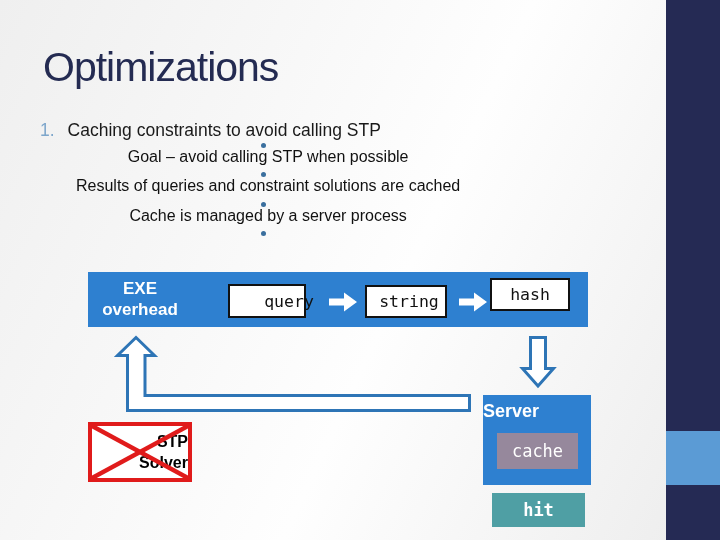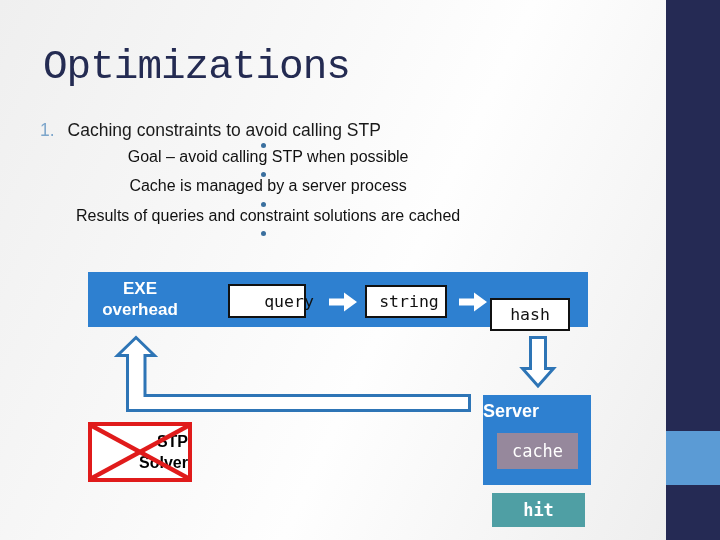--- a/index.html
+++ b/index.html
@@ -18,40 +18,40 @@
   .slide{
     position:relative;width:720px;height:540px;overflow:hidden;
     background:linear-gradient(115deg,#efefef 0%,#f7f7f7 30%,#fefefe 55%,#ececec 100%);
     font-family:"Liberation Sans",sans-serif;
   }
   
   .sidebar{position:absolute;top:0;right:0;width:54px;height:540px;background:var(--navy);}
   .accent{position:absolute;left:0;top:431px;width:54px;height:54px;background:var(--accent-square);}
   
   .title{position:absolute;left:43px;top:44px;font-size:41px;font-weight:400;
-         color:var(--title-navy);letter-spacing:-1px;white-space:nowrap;font-family:Liberation Mono, monospace;}
+         color:var(--title-navy);letter-spacing:-1px;white-space:nowrap;}
   
   .list-heading{position:absolute;left:40px;top:120px;font-size:17.5px;color:#1a1a1a;
                 display:flex;white-space:nowrap;}
   .list-heading .num{color:var(--number-blue);margin-right:13px;}
   
   .bullets{position:absolute;left:76px;top:143px;margin:0;padding:0;list-style:none;}
   .bullets li{display:flex;align-items:center;height:29.3px;font-size:16px;color:#111;white-space:nowrap;flex-direction:column;}
   .dot{width:5px;height:5px;border-radius:50%;background:var(--bullet-blue);
        margin-right:10px;flex:0 0 auto;}
   
   .banner{position:absolute;left:88px;top:272px;width:500px;height:55px;background:var(--banner-blue);}
   .exe-label{position:absolute;left:0;top:6px;width:104px;text-align:center;color:#fff;
              font-weight:bold;font-size:17px;line-height:21px;}
   .chip{position:absolute;box-sizing:border-box;background:#fff;border:2.5px solid #111;
         display:flex;align-items:center;justify-content:center;
         font-family:"DejaVu Sans Mono",monospace;font-size:16.5px;color:#111;}
   .chip.query{left:140px;top:12px;width:78px;height:34px;padding-left:44px;}
   .chip.string{left:277px;top:13px;width:82px;height:33px;padding-left:6px;}
-  .chip.hash{left:402px;top:26px;width:80px;height:33px;}
+  .chip.hash{left:402px;top:6px;width:80px;height:33px;}
   
   .overlay{position:absolute;left:0;top:0;width:720px;height:540px;pointer-events:none;}
   .block-arrow{fill:#ffffff;}
   .outline-arrow{fill:#ffffff;stroke:var(--arrow-blue);stroke-width:3;stroke-linejoin:miter;}
   
   .server{position:absolute;left:483px;top:395px;width:108px;height:90px;background:var(--banner-blue);}
   .server-label{margin-top:6px;text-align:left;color:#fff;font-weight:bold;font-size:18px;}
   .cache{position:absolute;left:14px;top:38px;width:81px;height:36px;background:var(--cache-gray);
          display:flex;align-items:center;justify-content:center;color:#fff;
          font-family:"DejaVu Sans Mono",monospace;font-size:17px;}
@@ -79,25 +79,25 @@
     <span>Caching constraints to avoid calling STP</span>
   </div>
 
   <ul class="bullets">
     <li>
       <span class="dot"></span>
       <span>Goal – avoid calling STP when possible</span>
     </li>
     <li>
       <span class="dot"></span>
-      <span>Cache is managed by a server process</span>
+      <span>Results of queries and constraint solutions are cached</span>
     </li>
     <li>
       <span class="dot"></span>
-      <span>Results of queries and constraint solutions are cached</span>
+      <span>Cache is managed by a server process</span>
     </li>
     <li>
       <span class="dot"></span>
     </li>
   </ul>
 
   <div class="banner">
     <div class="exe-label">
       <div>EXE</div>
       <div>overhead</div>

